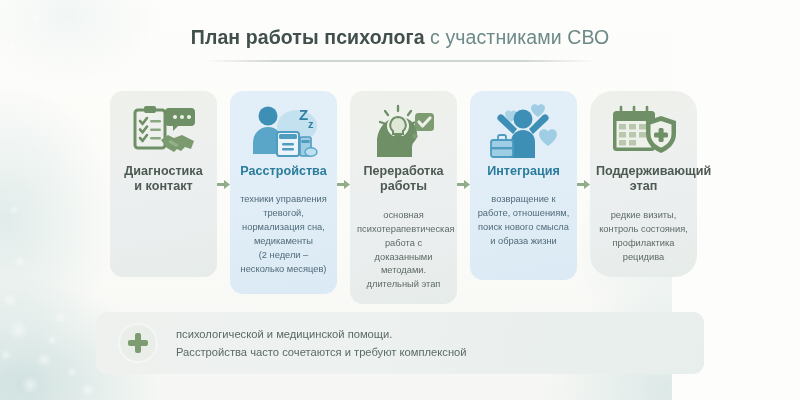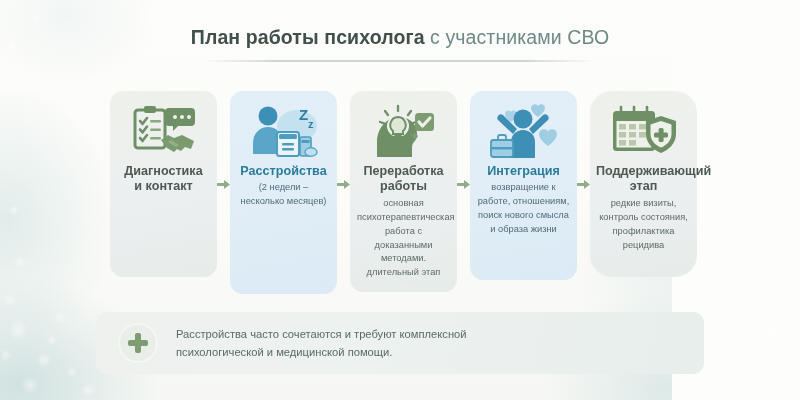--- a/index.html
+++ b/index.html
@@ -97,21 +97,21 @@
     height: 58px;
     display: flex;
     align-items: center;
     justify-content: center;
     margin-bottom: 4px;
   }
   .card-title {
     font-size: 12.6px;
     font-weight: bold;
     line-height: 1.22;
-    margin-bottom: 2px;
+    margin-bottom: 14px;
   }
   .card.green .card-title { color: #4c5a52; }
   .card.blue  .card-title { color: #2a7c9b; }
 
   .card-body {
     font-size: 9.3px;
     line-height: 1.50;
     color: #5d6a66;
     padding: 0 1px;
   }
@@ -264,20 +264,21 @@
             <rect x="33" y="39" width="12" height="2.4" rx="1.2"></rect>
             <rect x="33" y="44" width="12" height="2.4" rx="1.2"></rect>
           </g>
           <rect x="51" y="33" width="11" height="19" rx="2" fill="#9fcde3" stroke="#4e9cc0" stroke-width="1.6"></rect>
           <rect x="52.5" y="36" width="8" height="3" fill="#4e9cc0"></rect>
           <ellipse cx="62" cy="48" rx="6" ry="4.3" fill="#bfe0ef" stroke="#5aa6c8" stroke-width="1.4"></ellipse>
         </svg>
       </div>
       <div class="card-title">Расстройства</div>
       <div class="card-body">
+        <span class="sub">техники управления тревогой, нормализация сна, медикаменты</span>
         <span class="note">(2 недели – несколько месяцев)</span>
       </div>
     </div>
 
     <div class="arrow">
       <svg width="13" height="11" viewBox="0 0 13 11">
           <path d="M0 4.1 h7 V1 l6 4.5 -6 4.5 V7 H0 z" fill="#8fad8b"></path>
         </svg>
     </div>
 
@@ -388,18 +389,18 @@
   <div class="banner">
     <div class="banner-icon">
       <svg width="22" height="22" viewBox="0 0 22 22">
         <g fill="#7d9c72">
           <rect x="8" y="1" width="6" height="20" rx="2"></rect>
           <rect x="1" y="8" width="20" height="6" rx="2"></rect>
         </g>
       </svg>
     </div>
     <div class="banner-text">
+      <span>психологической и медицинской помощи.</span>
       <span>Расстройства часто сочетаются и требуют комплексной</span>
-      <span>психологической и медицинской помощи.</span>
     </div>
   </div>
 
 </div>
 
 </body></html>

